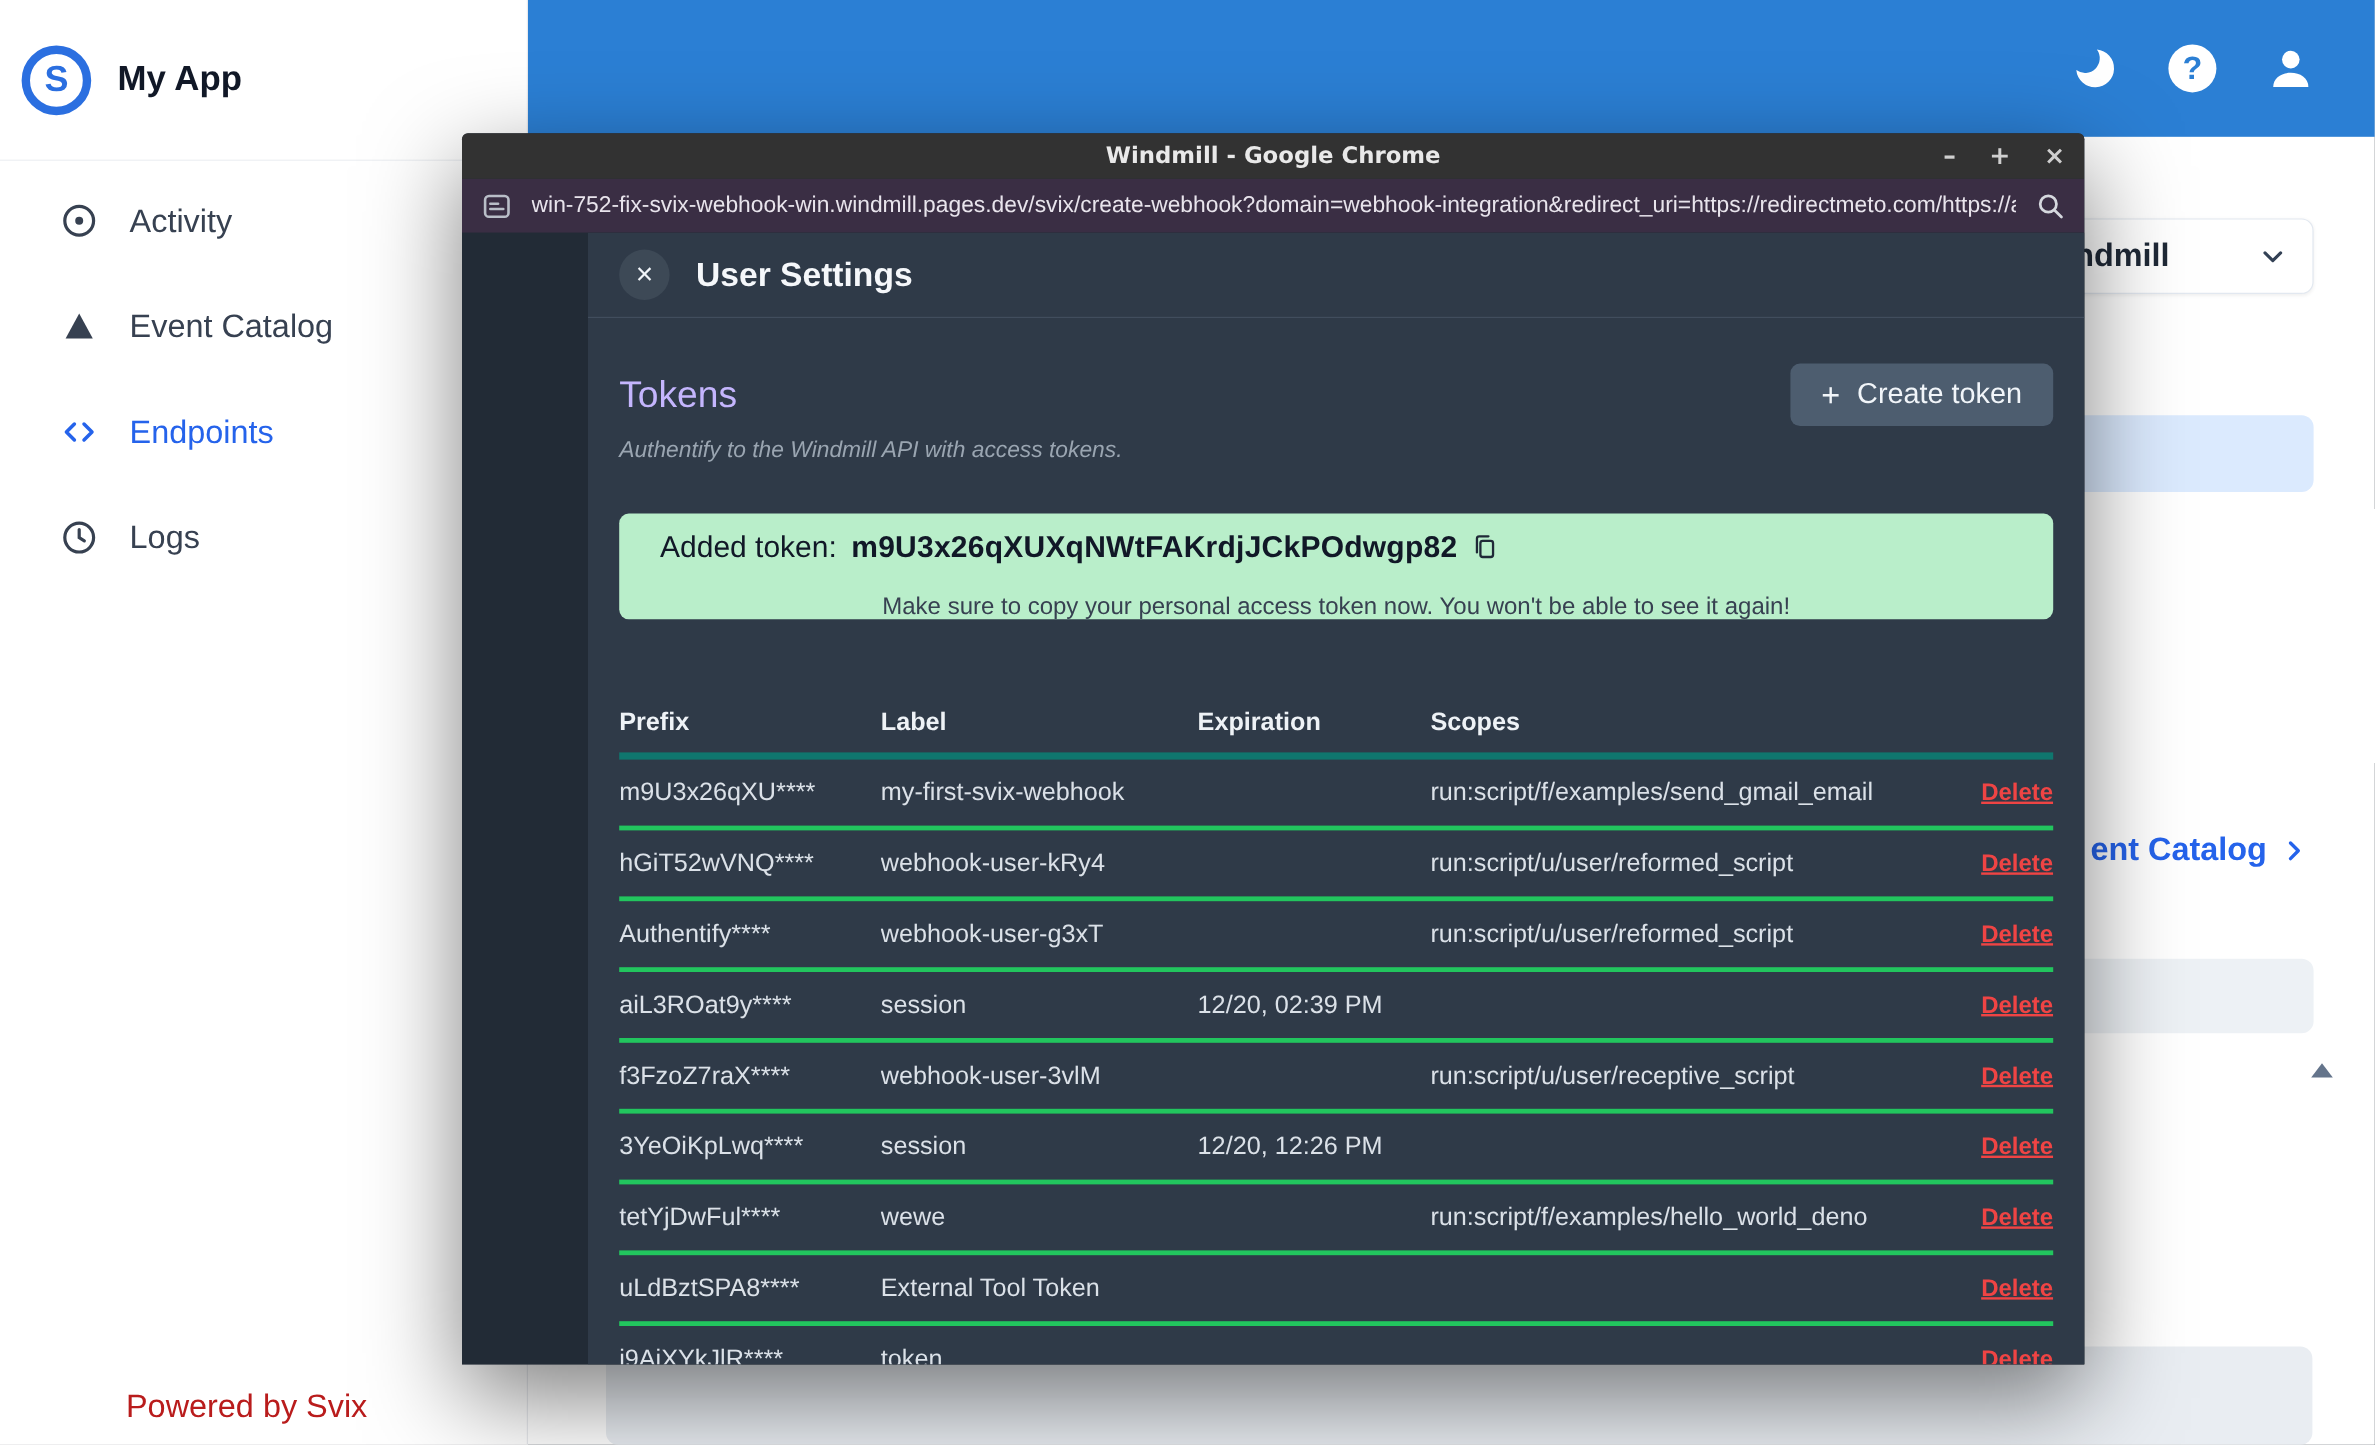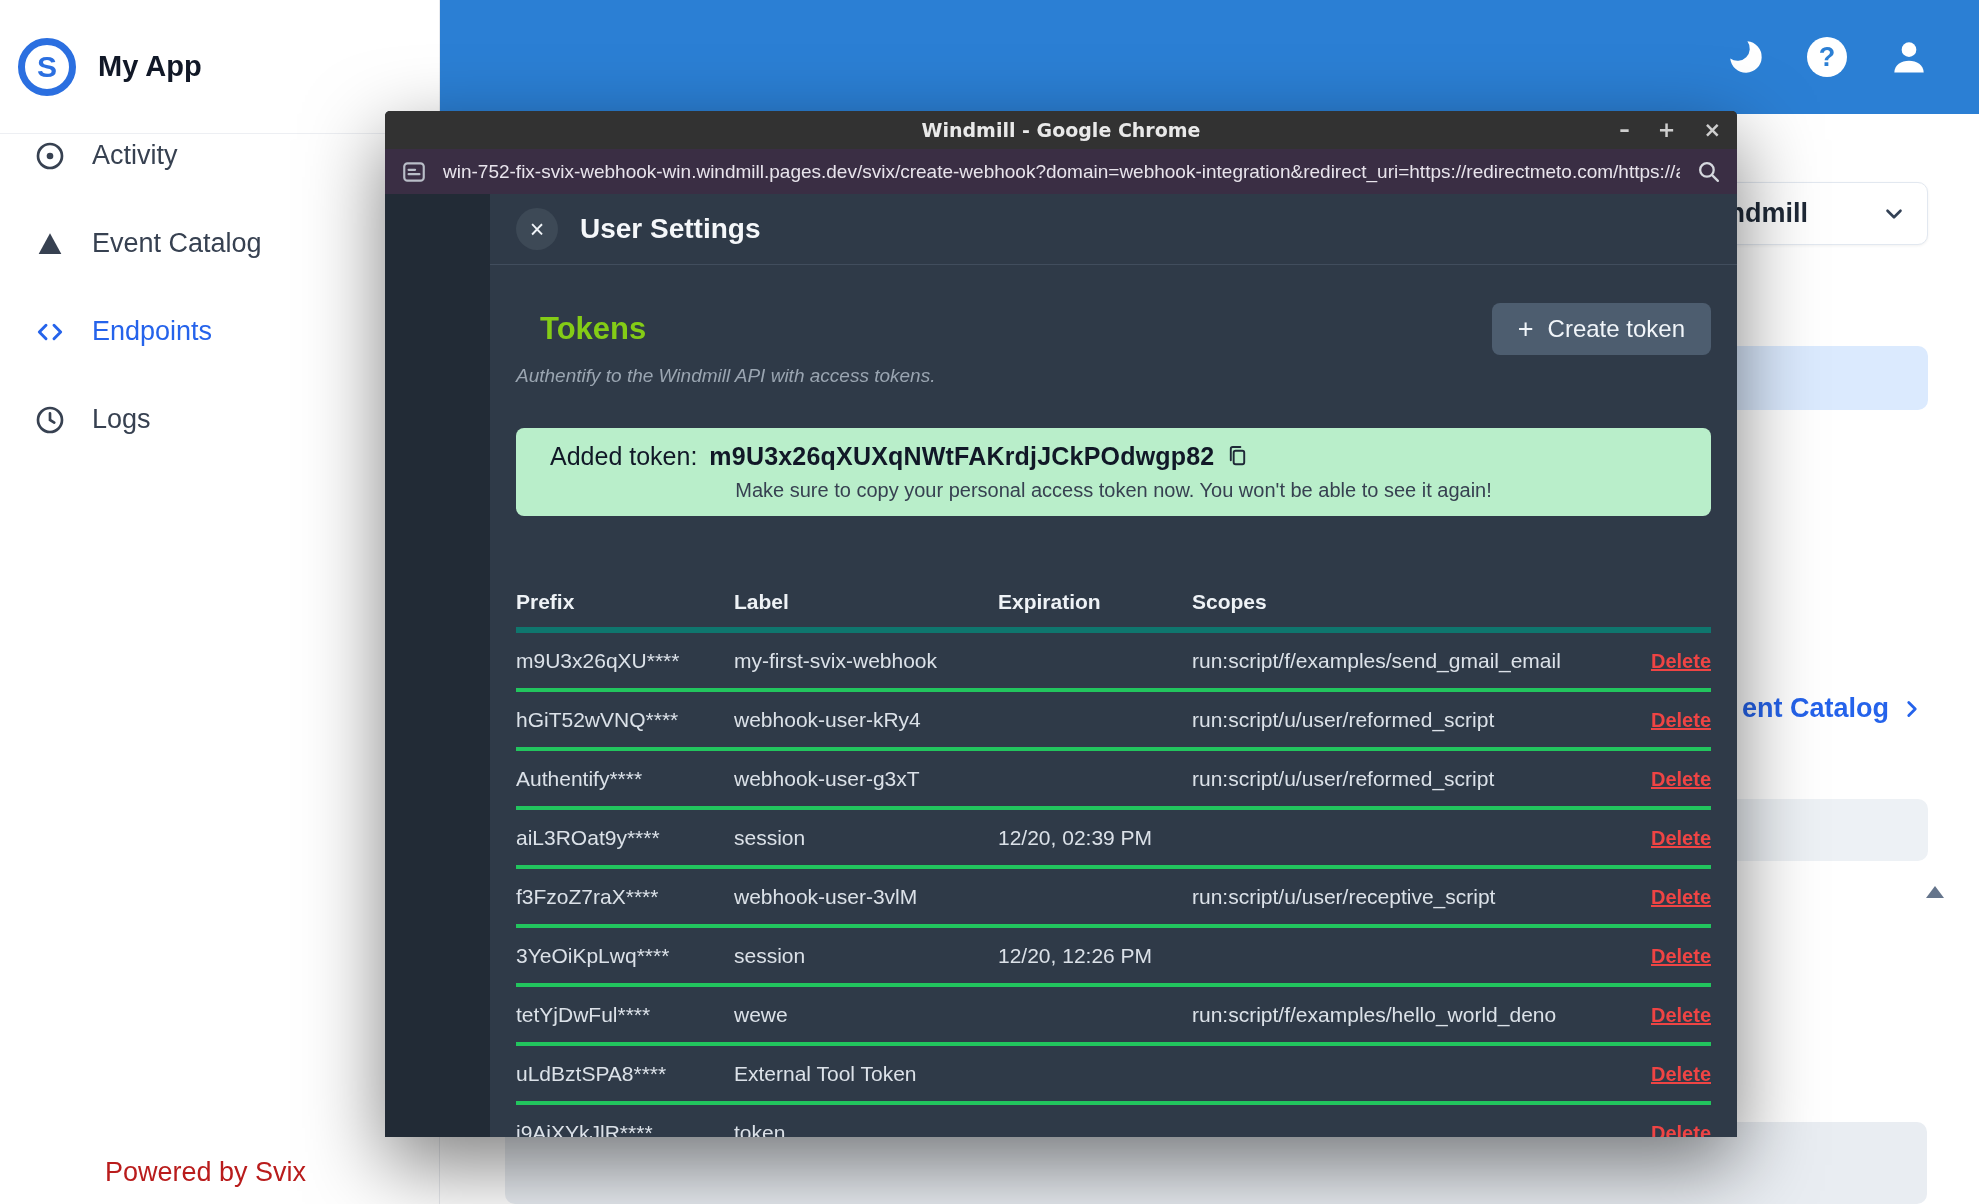--- a/index.html
+++ b/index.html
@@ -8,21 +8,21 @@
     font-family: "Liberation Sans", sans-serif;
     background:#ffffff;
     position:relative;
   }
   
   .sidebar{position:absolute;left:0;top:0;width:440px;height:100%;background:#fff;border-right:1px solid #e8eaee;z-index:2;}
   .sidebar-header{height:134px;display:flex;align-items:center;padding-left:18px;border-bottom:1px solid #edeff3;}
   .logo{width:58px;height:58px;border-radius:50%;border:7px solid var(--brand,#2b6fe0);display:flex;align-items:center;justify-content:center;color:var(--brand,#2b6fe0);font-weight:bold;font-size:30px;}
   .app-name{margin-left:22px;font-size:29px;font-weight:bold;color:#111827;}
   .nav{padding-top:6px;}
-  .nav-item{height:88px;display:flex;align-items:flex-start;gap:26px;padding-left:34px;font-size:27px;color:#374151;cursor:pointer;}
+  .nav-item{height:88px;display:flex;align-items:center;gap:26px;padding-left:50px;font-size:27px;color:#374151;cursor:pointer;}
   .nav-item.active{color:var(--active-link,#2563eb);}
   .nav-item svg{flex:0 0 auto;}
   .sidebar-footer{position:absolute;left:105px;bottom:16px;font-size:27px;color:#b91c1c;}
   
   .topbar{position:absolute;left:440px;right:0;top:0;height:114px;background:var(--topbar,#2b7fd4);z-index:2;}
   .topbar-icons{position:absolute;right:0;top:0;height:114px;display:flex;align-items:center;gap:40px;padding-right:48px;}
   .help-circle{width:40px;height:40px;border-radius:50%;background:#fff;color:var(--topbar,#2b7fd4);display:flex;align-items:center;justify-content:center;font-weight:bold;font-size:27px;cursor:pointer;}
   
   .ws-select{position:absolute;left:1700px;top:182px;width:228px;height:63px;background:#fff;border:1px solid #e2e8f0;border-radius:10px;box-shadow:0 1px 3px rgba(0,0,0,.06);display:flex;align-items:center;justify-content:space-between;padding:0 20px;font-size:27px;font-weight:bold;color:#1f2937;z-index:1;cursor:pointer;}
   .blue-box{position:absolute;left:1560px;top:346px;width:368px;height:64px;background:#dbeafe;border-radius:10px;z-index:1;}
@@ -38,29 +38,29 @@
   .urlbar{height:45px;background:#3a2e44;display:flex;align-items:center;gap:16px;padding:0 16px;}
   .url-text{color:#e8e4ec;font-size:19px;white-space:nowrap;overflow:hidden;flex:1;}
   .chrome-content{position:relative;height:943px;background:#222b36;}
   
   .drawer{position:absolute;left:105px;top:0;right:0;bottom:0;background:#2f3a48;overflow:hidden;}
   .drawer-header{height:71px;display:flex;align-items:center;gap:22px;padding-left:26px;border-bottom:1px solid #414d5d;}
   .close-btn{width:42px;height:42px;border-radius:50%;background:#3d4956;color:#f1f5f9;display:flex;align-items:center;justify-content:center;font-size:25px;cursor:pointer;}
   .drawer-title{font-size:28px;font-weight:600;color:#f5f7fa;}
   .drawer-body{padding:0 26px;}
   .tokens-head{margin-top:38px;height:52px;display:flex;align-items:center;justify-content:space-between;}
-  .tokens-title{font-size:31px;font-weight:bold;color:#84cc16;margin-left:24px;}
+  .tokens-title{font-size:31px;font-weight:normal;color:#c4b5fd;}
   .create-btn{height:52px;padding:0 26px;background:#4d5d6f;border-radius:8px;display:flex;align-items:center;gap:14px;color:#f1f5f9;font-size:24px;cursor:pointer;border:none;}
   .create-btn .plus{font-size:27px;line-height:1;}
   .tokens-sub{margin-top:10px;font-size:19px;font-style:italic;color:#9aa5b1;}
   .alert{margin-top:41px;height:88px;background:var(--alert-bg,#b9eeca);border-radius:8px;padding:14px 34px 0 34px;}
   .alert-line1{display:flex;align-items:center;gap:12px;font-size:25px;color:#111827;}
   .alert-line1 .tok{font-weight:bold;letter-spacing:.2px;}
   .copy-icon{cursor:pointer;display:flex;}
-  .alert-line2{margin-top:8px;text-align:center;font-size:20px;color:#374151;}
+  .alert-line2{margin-top:24px;text-align:center;font-size:20px;color:#374151;}
   
   .ttable{margin-top:60px;}
   .thead,.trow{display:grid;grid-template-columns:218px 264px 194px 1fr 95px;align-items:center;}
   .thead{height:57px;border-bottom:6px solid #0f766e;font-size:21px;font-weight:bold;color:#eef2f6;}
   .trow{height:59px;border-bottom:4px solid #22c55e;font-size:21px;color:#dbe1e8;}
   .c{overflow:hidden;white-space:nowrap;padding-right:14px;}
   .del{text-align:right;padding-right:0;}
   .delete{color:var(--delete,#ef4444);font-weight:600;font-size:20px;text-decoration:underline;}
   svg{display:block;}
 </style>

